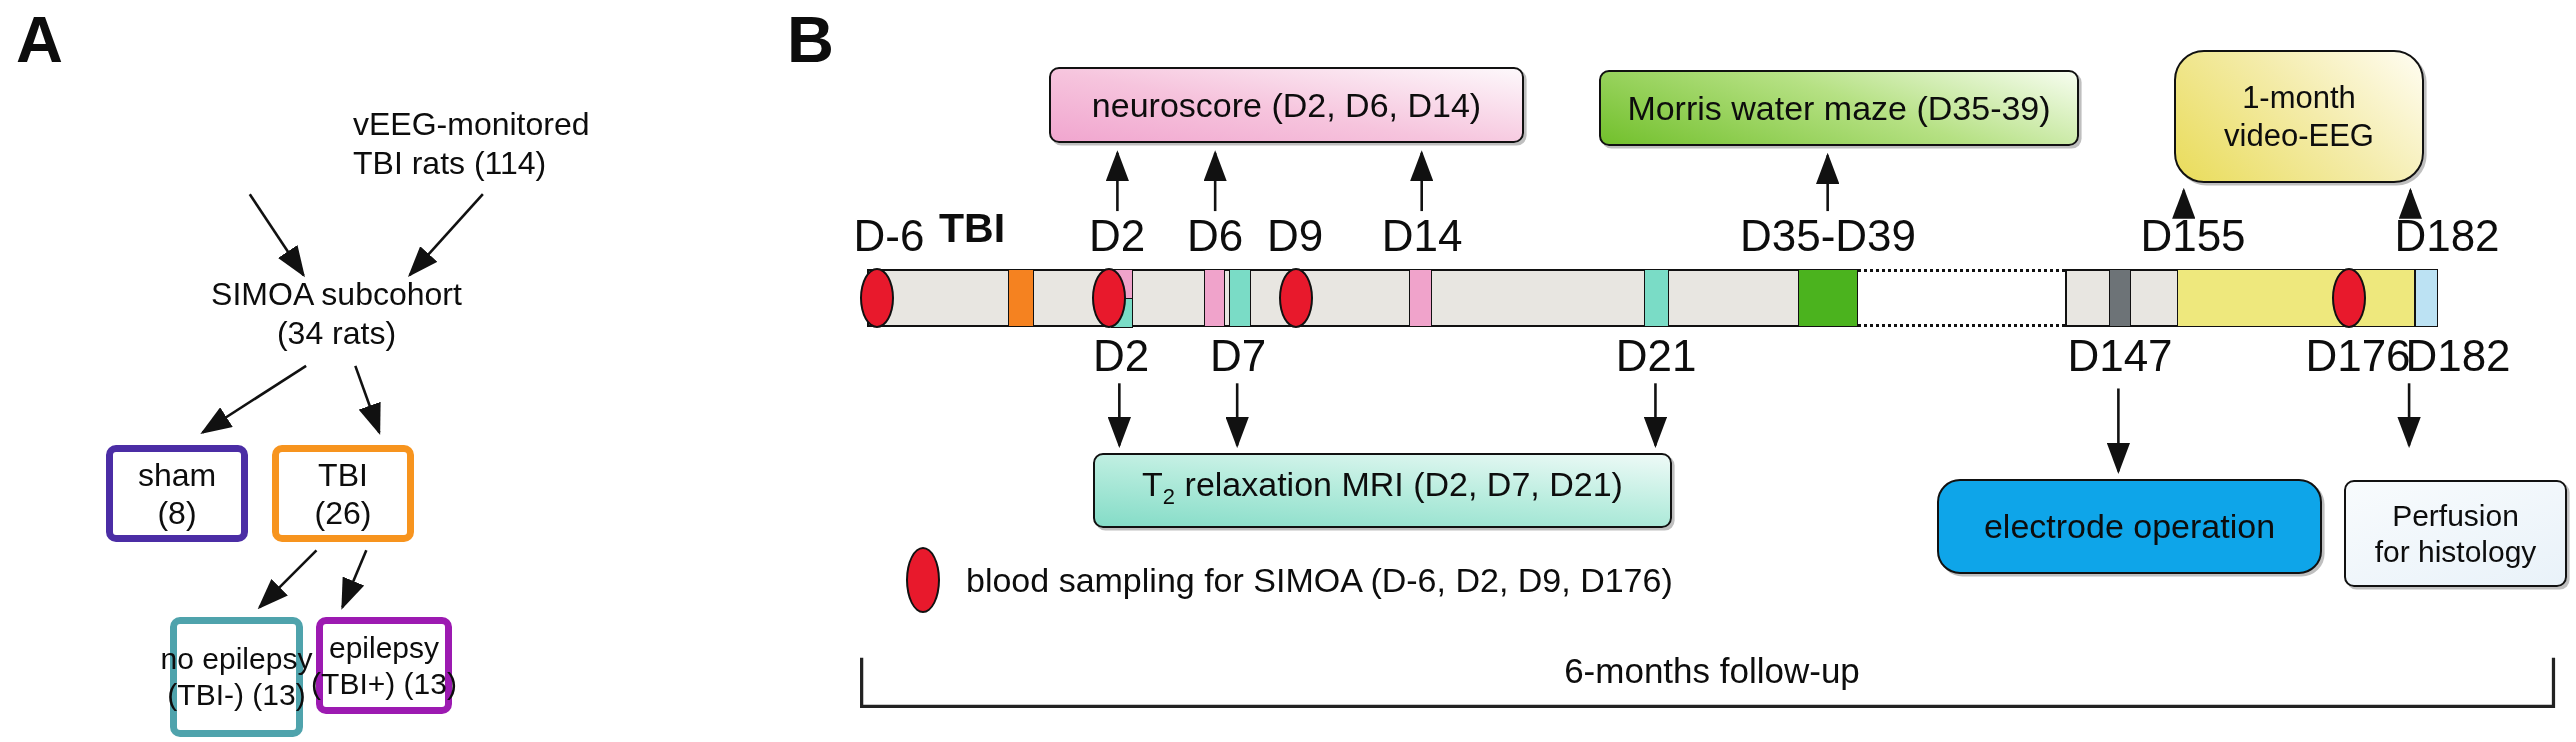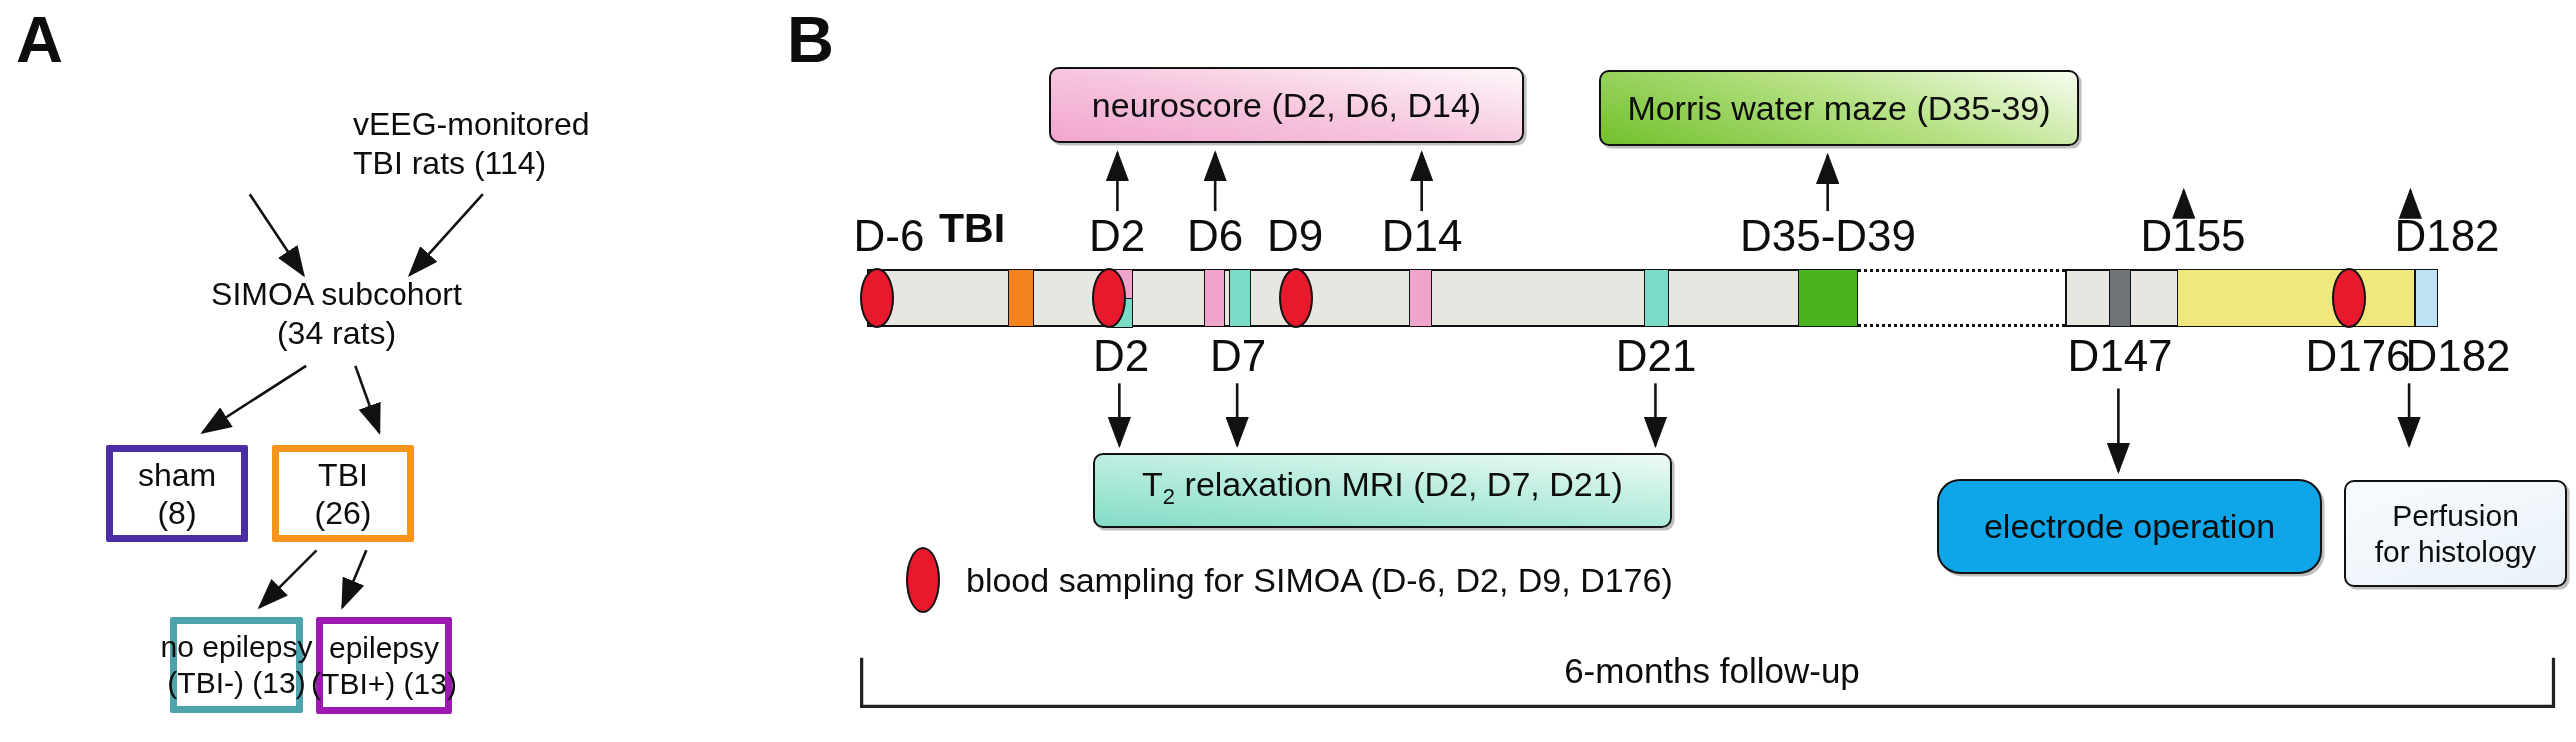--- a/index.html
+++ b/index.html
@@ -2,21 +2,21 @@
 <html style="font-size:10.4px"><head>
 <meta charset="utf-8">
 <style>
   html,body{margin:0;padding:0;background:#ffffff;}
   .canvas{position:relative;width:2576px;height:742px;background:#ffffff;
           font-family:"Liberation Sans",sans-serif;color:#0d0d0d;overflow:hidden;}
   .panel-letter{position:absolute;font-size:65px;font-weight:bold;line-height:65px;}
   .txtblock{position:absolute;font-size:32px;line-height:39px;white-space:nowrap;}
   .center{text-align:center;}
   
-  .abox{position:absolute;background:#ffffff;border-style:solid;border-width:7.1px;border-radius:2px;
+  .abox{position:absolute;background:#ffffff;border-style:solid;border-width:7.1px;border-radius:10px;
         display:flex;flex-direction:column;align-items:center;justify-content:center;
         font-size:32px;line-height:38px;box-sizing:border-box;text-align:center;white-space:nowrap;}
   .b-sham{border-color:#4b2da5;}
   .b-tbi{border-color:#f7941e;}
   .b-noep{border-color:#4fa3ac;font-size:30px;line-height:36px;}
   .b-ep{border-color:#9c1ab1;font-size:30px;line-height:36px;}
   
   .ebox{position:absolute;border:2.6px solid #111;border-radius:10px;box-sizing:border-box;
         display:flex;flex-direction:column;align-items:center;justify-content:center;
         font-size:34px;line-height:39px;white-space:nowrap;box-shadow:2.6px 2.6px 0 rgba(0,0,0,0.25);}
@@ -94,40 +94,44 @@
   <div class="abox b-sham" style="left:106px;top:445px;width:142px;height:97px;">
     <div>sham</div>
     <div>(8)</div>
   </div>
 
   <div class="abox b-tbi" style="left:272px;top:445px;width:142px;height:97px;">
     <div>TBI</div>
     <div>(26)</div>
   </div>
 
-  <div class="abox b-noep" style="left:170px;top:617px;width:133px;height:96px;">
+  <div class="abox b-noep" style="left:170px;top:617px;width:133px;height:120px;">
     <div>no epilepsy</div>
     <div>(TBI-) (13)</div>
   </div>
 
   <div class="abox b-ep" style="left:316px;top:617px;width:136px;height:97px;">
     <div>epilepsy</div>
     <div>(TBI+) (13)</div>
   </div>
 
   <div class="panel-letter" style="left:787px;top:6.5px;">B</div>
 
   <div class="ebox g-neuroscore" style="left:1049px;top:67px;width:475px;height:76px;">
     <div>neuroscore (D2, D6, D14)</div>
   </div>
 
   <div class="ebox g-morris" style="left:1599px;top:70px;width:480px;height:76px;">
     <div>Morris water maze (D35-39)</div>
   </div>
 
+  <div class="ebox g-videoeeg" style="left:2174px;top:50px;width:250px;height:133px;">
+    <div>1-month</div>
+    <div>video-EEG</div>
+  </div>
 
   <div class="ebox g-mri" style="left:1093px;top:453px;width:579px;height:75px;">
     <div><span>T</span><sub class="t2">2</sub><span> relaxation MRI (D2, D7, D21)</span></div>
   </div>
 
   <div class="ebox g-electrode" style="left:1937px;top:479px;width:385px;height:95px;">
     <div>electrode operation</div>
   </div>
 
   <div class="ebox g-perfusion" style="left:2334px;top:480px;width:223px;height:107px;margin-left:10px;">

